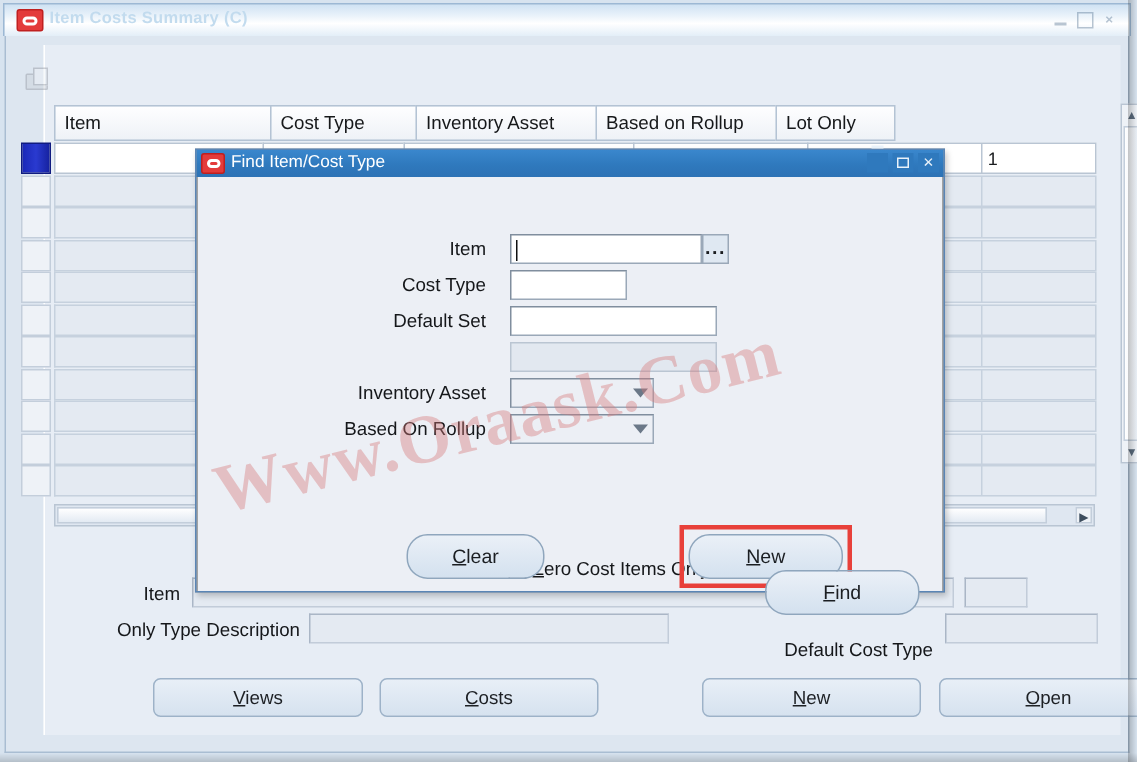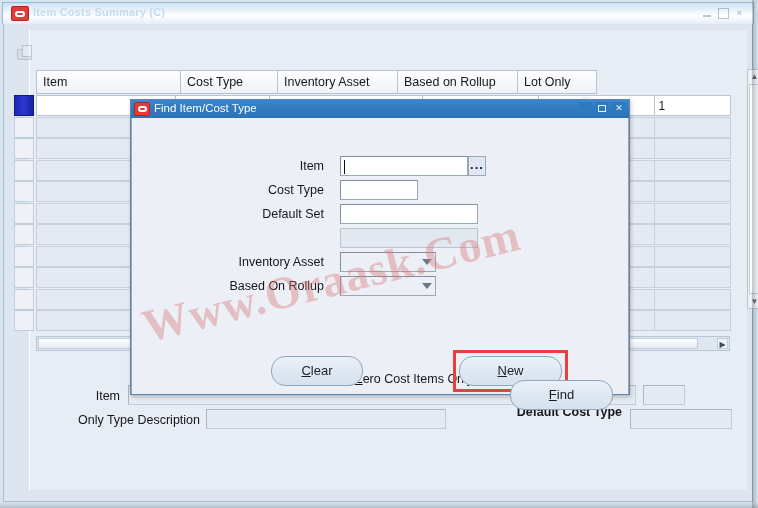--- a/index.html
+++ b/index.html
@@ -435,23 +435,29 @@
     <div class="hsarrow">▶</div>
   </div>
 
   <div class="lbl" style="left:60px;top:389px;width:60px;">Item</div>
   <div class="fld" style="left:128px;top:385px;width:508px;height:20px;"></div>
   <div class="fld" style="left:643px;top:385px;width:42px;height:20px;"></div>
 
   <div class="lbl" style="left:60px;top:413px;width:140px;">Only Type Description</div>
   <div class="fld" style="left:206px;top:409px;width:240px;height:20px;"></div>
 
-  <div class="lbl" style="left:450px;top:405px;width:172px;font-weight:bold;">Default Cost Type</div>
+  <div class="lbl" style="left:450px;top:426px;width:172px;">Default Cost Type</div>
   <div class="fld" style="left:630px;top:409px;width:102px;height:20px;"></div>
 
+  <div class="btnrow" id="footer-buttons">
+      <div class="btn" style="left: 66px; width: 140px; top: 0px;"><span class="u">V</span>iews</div>
+      <div class="btn" style="left: 217px; width: 146px; top: 0px;"><span class="u">C</span>osts</div>
+      <div class="btn" style="left: 432px; width: 146px; top: 0px;"><span class="u">N</span>ew</div>
+      <div class="btn" style="left: 590px; width: 146px; top: 0px;"><span class="u">O</span>pen</div>
+    </div>
 
   <div class="dialog">
     <div class="dlg-title">
       <div class="dlg-logo"></div>
       <div class="dlg-title-text">Find Item/Cost Type</div>
       <div class="dlg-winbtns">
         <div class="dwb min">
             <i></i>
           </div>
         <div class="dwb max">

